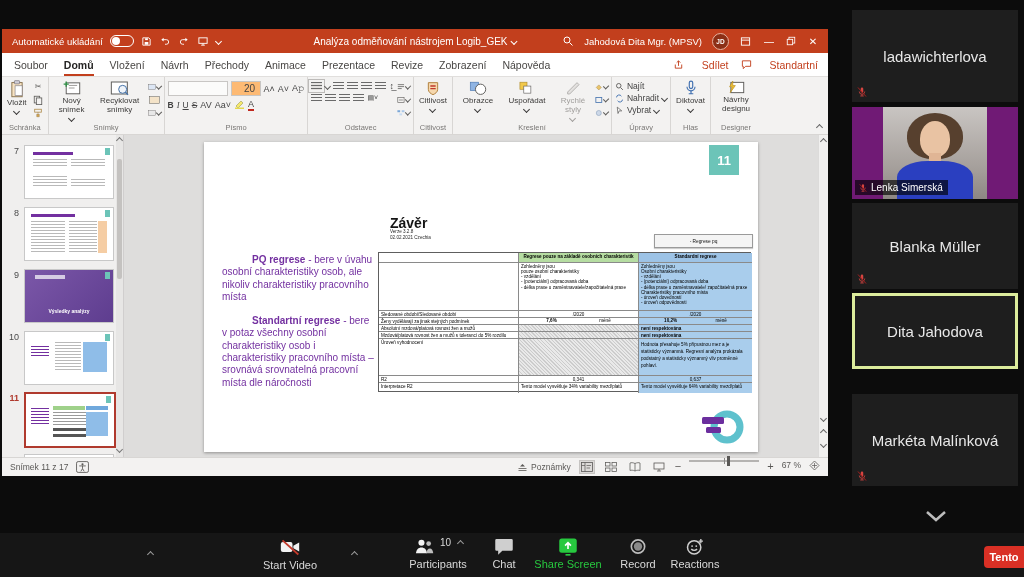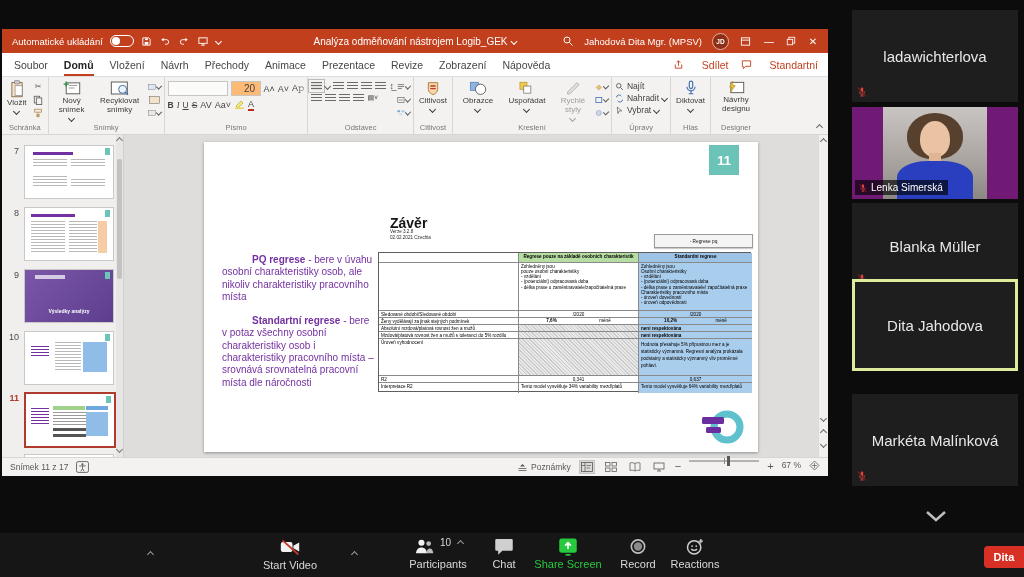--- a/index.html
+++ b/index.html
@@ -698,21 +698,21 @@
   <div class="tile" style="top:203px;height:86px">
     <span>Blanka Müller</span>
     <svg class="micmute" width="12" height="12" viewBox="0 0 24 24">
         <rect x="9.5" y="3" width="5" height="10" rx="2.5" fill="#d64541"></rect>
         <path d="M6.5 11a5.5 5.5 0 0 0 11 0" stroke="#d64541" stroke-width="1.6" fill="none"></path>
         <path d="M12 16.5V20M8.5 20h7" stroke="#d64541" stroke-width="1.6"></path>
         <path d="M4 3l16 18" stroke="#a81f1f" stroke-width="2"></path>
       </svg>
   </div>
 
-  <div class="tile active" style="top:279px;height:92px">
+  <div class="tile active" style="top:293px;height:76px">
     <span>Dita Jahodova</span>
   </div>
 
   <div class="tile" style="top:394px;height:92px">
     <span>Markéta Malínková</span>
     <svg class="micmute" width="12" height="12" viewBox="0 0 24 24">
         <rect x="9.5" y="3" width="5" height="10" rx="2.5" fill="#d64541"></rect>
         <path d="M6.5 11a5.5 5.5 0 0 0 11 0" stroke="#d64541" stroke-width="1.6" fill="none"></path>
         <path d="M12 16.5V20M8.5 20h7" stroke="#d64541" stroke-width="1.6"></path>
         <path d="M4 3l16 18" stroke="#a81f1f" stroke-width="2"></path>
@@ -780,15 +780,15 @@
       <svg width="20" height="19" viewBox="0 0 24 22">
           <circle cx="11" cy="12" r="8" fill="none" stroke="#cfcfcf" stroke-width="1.8"></circle>
           <circle cx="8.5" cy="10.5" r="1.1" fill="#cfcfcf"></circle>
           <circle cx="13.5" cy="10.5" r="1.1" fill="#cfcfcf"></circle>
           <path d="M7.5 14a4.5 4.5 0 0 0 7 0" stroke="#cfcfcf" stroke-width="1.6" fill="none"></path>
           <path d="M19 2v5M16.5 4.5h5" stroke="#cfcfcf" stroke-width="1.6"></path>
         </svg>
       <span>Reactions</span>
     </div>
 
-    <div class="leave">Dita</div>
+    <div class="leave">Tento</div>
   </div>
 </div>
 
 </body></html>

